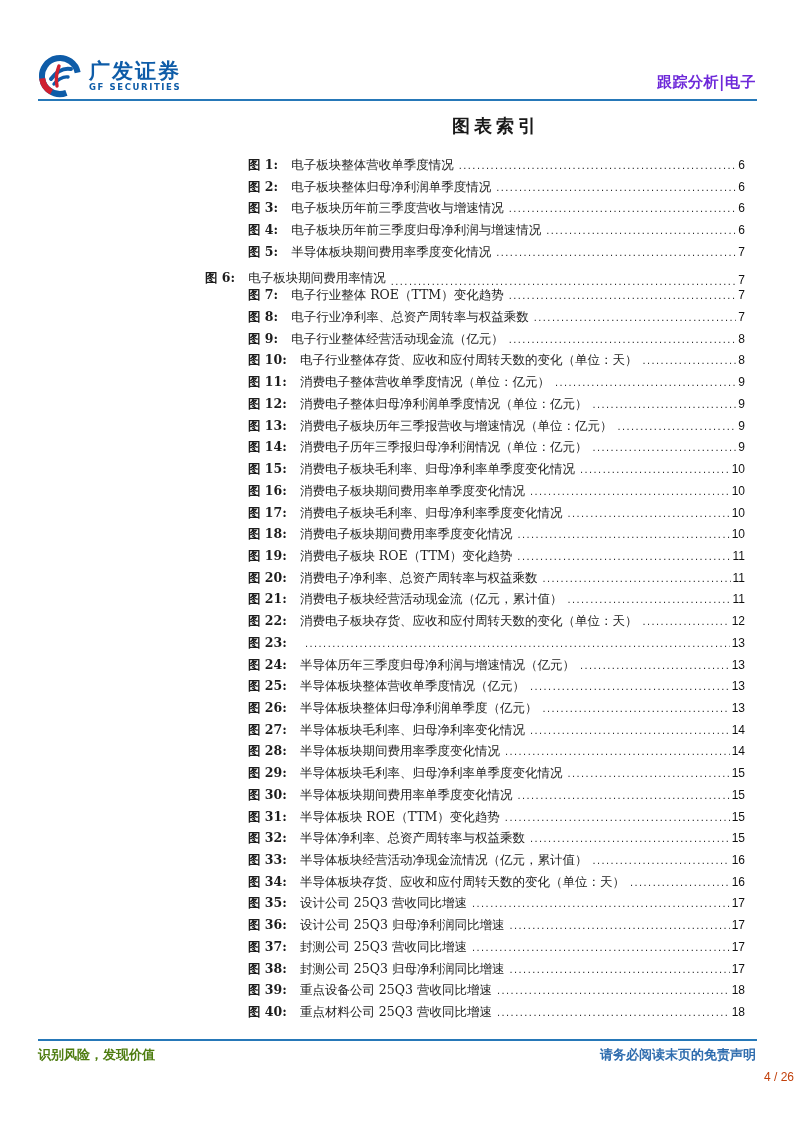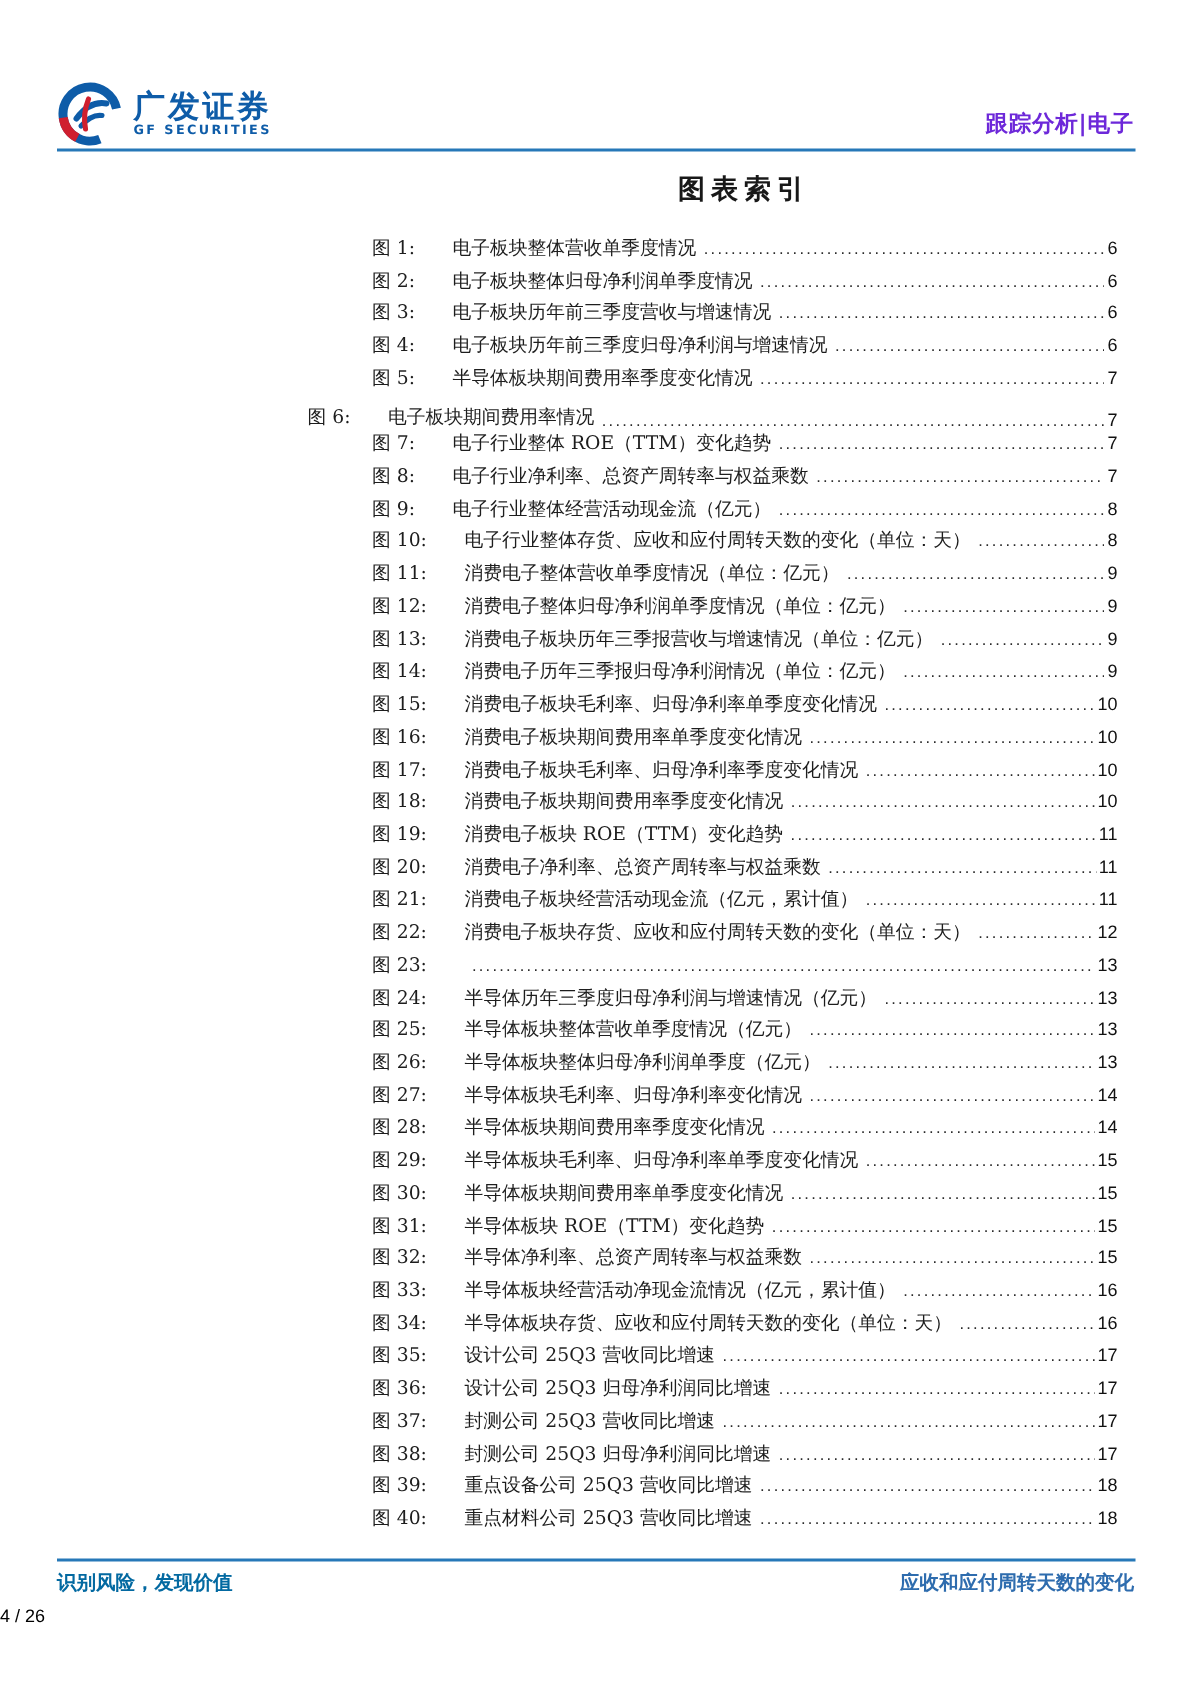--- a/index.html
+++ b/index.html
@@ -29,37 +29,37 @@
   .toc-title { position: absolute; top: 114px; left: 99px; width: 100%;
                text-align: center; font-family: "DejaVu Serif", "Liberation Serif", serif;
                font-size: 18px; font-weight: 600; color: #181818; letter-spacing: 4px; }
 
   
   .toc { position: absolute; top: 157px; left: 38px; right: 49px; }
   .toc-row { display: flex; align-items: baseline; height: 21.72px;
              padding-left: 210px; font-size: 12.5px; color: #1d1d1d;
              font-family: "DejaVu Serif", "Liberation Serif", serif; white-space: nowrap; }
   .toc-row.outdent { padding-left: 167px; align-items: flex-end; }
-  .toc-label { flex: 0 0 auto; margin-right: 25px; }
+  .toc-label { flex: 0 0 auto; margin-right: 13px; font-weight: bold; }
   .toc-text  { flex: 0 0 auto; }
   .toc-leader { flex: 1 1 auto; overflow: hidden; margin: 0 2px 0 5px;
                 color: #2a2a2a; font-family: "Liberation Sans", sans-serif;
                 font-size: 11px; letter-spacing: 1.5px; }
   .toc-page { flex: 0 0 auto; font-family: "Liberation Sans", sans-serif;
               font-size: 12px; color: #111; }
 
   
   .ftr-rule { position: absolute; top: 1039px; left: 38px; right: 37px;
               height: 2px; background: #2678b8; }
   .ftr-row { position: absolute; top: 1046px; left: 38px; right: 38px;
              display: flex; justify-content: space-between; }
-  .ftr-left  { font-size: 13px; font-weight: 600; color: #0369a1; }
+  .ftr-left  { font-size: 13px; font-weight: 600; color: #4d7c0f; }
   .ftr-right { font-size: 13px; font-weight: 600; color: #2e6cae; }
   .page-num { position: absolute; top: 1070px; left: 0; width: 100%;
-              text-align: left; font-size: 12px; color: #000000;
+              text-align: right; font-size: 12px; color: #c2410c;
               font-family: "Liberation Sans", sans-serif; }
 </style>
 </head>
 <body>
 
 <div class="page">
 
   <div class="hdr">
     <div class="logo">
       <span>
@@ -320,17 +320,17 @@
         <span class="toc-label">图 40:</span>
         <span class="toc-text">重点材料公司 25Q3 营收同比增速</span>
         <span class="toc-leader">....................................................................................................................................................................................................................................................................</span>
         <span class="toc-page">18</span>
       </div>
     </div>
 
   <div class="ftr-rule"></div>
   <div class="ftr-row">
     <span class="ftr-left">识别风险，发现价值</span>
-    <span class="ftr-right">应收和应付周转天数的变化</span>
+    <span class="ftr-right">请务必阅读末页的免责声明</span>
   </div>
   <div class="page-num">4 / 26</div>
 
 </div>
 
 </body></html>

